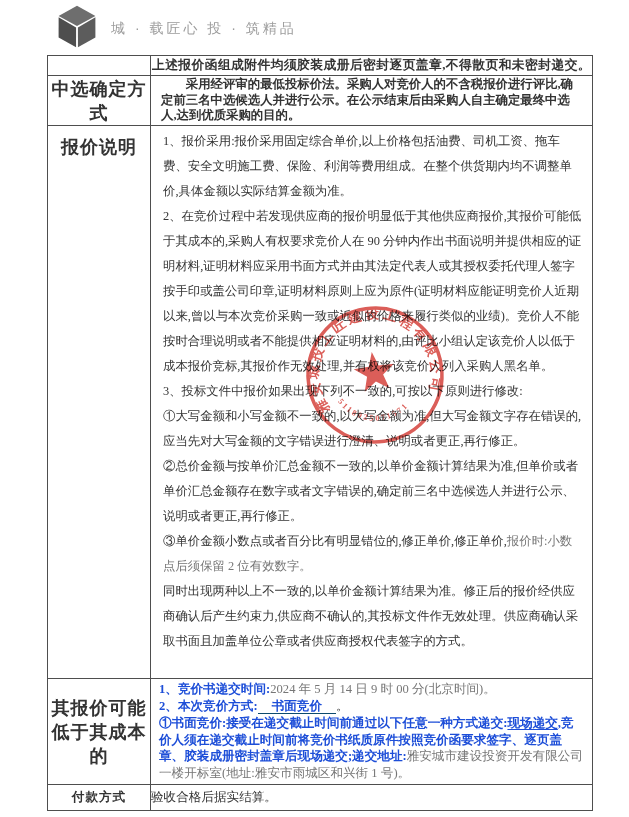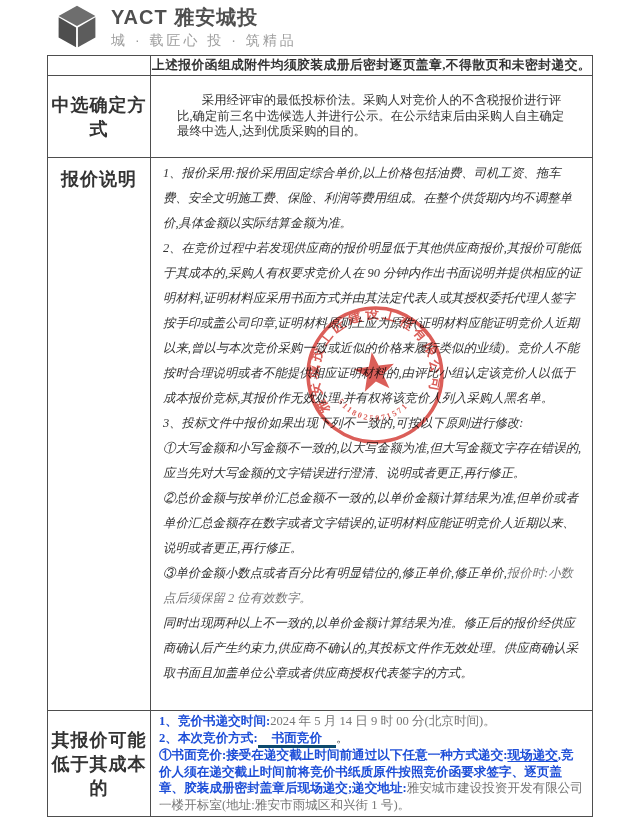--- a/index.html
+++ b/index.html
@@ -48,38 +48,38 @@
 
   tr.r-notice td { height:20px; }
   td.notice {
     font-weight:bold; font-size:12.8px; color:#1e1e1e;
     text-align:center; letter-spacing:0.4px;
   }
 
   tr.r-selection td.content {
     height:47px; font-size:12.4px; line-height:15.7px; padding:1px 10px;
   }
-  tr.r-selection td.content p { margin:16px; text-indent:2em; }
+  tr.r-selection td.content p { margin:0; text-indent:2em;font-weight:bold; }
 
   tr.r-quote td.content {
     height:553px; vertical-align:top;
     font-size:12.4px; line-height:25px; padding:3px 10px 0 12px;
   }
-  tr.r-quote td.content p { margin:0;font-style:italic; }
+  tr.r-quote td.content p { margin:0; }
 
   tr.r-submit td.content {
     height:102px; font-size:12.6px; line-height:16.8px; padding:2px 8px; vertical-align:top;
   }
   tr.r-submit td.content p { margin:0; }
 
   tr.r-payment td { height:26px; font-size:12.6px; }
 
   .dim { color:#767676; }
   .bold { font-weight:bold; color:#1d4ed8; }
-  .uline-pad { border-bottom:3px solid #0c4a6e; padding:0 14px; }
+  .uline-pad { border-bottom:1px solid #0c4a6e; padding:0 14px; }
   .uline { text-decoration:underline; text-underline-offset:2px; }
 
   
   .stamp {
     position:absolute; left:302px; top:302px; width:146px; height:146px;
     transform:rotate(-8deg);
     opacity:0.85;
     mix-blend-mode:multiply;
     pointer-events:none;
   }
@@ -92,21 +92,20 @@
 </head>
 <body>
 
 <div class="logo">
   <svg class="cube" viewBox="0 0 46 50">
     <polygon points="23,2 43,13 23,24 3,13" fill="#6e6e6e"></polygon>
     <polygon points="3,14.5 22,25.5 22,47 3,36.5" fill="#4e4e4e"></polygon>
     <polygon points="43,14.5 24,25.5 24,47 43,36.5" fill="#5c5c5c"></polygon>
   </svg>
   <div class="logo-text">
-    <span class="brand">YACT 雅安城投</span>
     <span class="tagline">城 · 载匠心   投 · 筑精品</span>
   </div>
 </div>
 
 <table class="doc">
   <colgroup>
       <col class="col-label">
       <col class="col-content">
     </colgroup>
 
@@ -123,21 +122,21 @@
     </td>
   </tr>
 
   <tr class="r-quote">
     <td class="label top">报价说明</td>
     <td class="content">
       <p>1、报价采用:报价采用固定综合单价,以上价格包括油费、司机工资、拖车费、安全文明施工费、保险、利润等费用组成。在整个供货期内均不调整单价,具体金额以实际结算金额为准。</p>
       <p>2、在竞价过程中若发现供应商的报价明显低于其他供应商报价,其报价可能低于其成本的,采购人有权要求竞价人在 90 分钟内作出书面说明并提供相应的证明材料,证明材料应采用书面方式并由其法定代表人或其授权委托代理人签字按手印或盖公司印章,证明材料原则上应为原件(证明材料应能证明竞价人近期以来,曾以与本次竞价采购一致或近似的价格来履行类似的业绩)。竞价人不能按时合理说明或者不能提供相应证明材料的,由评比小组认定该竞价人以低于成本报价竞标,其报价作无效处理,并有权将该竞价人列入采购人黑名单。</p>
       <p>3、投标文件中报价如果出现下列不一致的,可按以下原则进行修改:</p>
       <p>①大写金额和小写金额不一致的,以大写金额为准,但大写金额文字存在错误的,应当先对大写金额的文字错误进行澄清、说明或者更正,再行修正。</p>
-      <p>②总价金额与按单价汇总金额不一致的,以单价金额计算结果为准,但单价或者单价汇总金额存在数字或者文字错误的,证明材料应能证明竞价人近期以来、说明或者更正,再行修正。</p>
+      <p>②总价金额与按单价汇总金额不一致的,以单价金额计算结果为准,但单价或者单价汇总金额存在数字或者文字错误的,确定前三名中选候选人并进行公示、说明或者更正,再行修正。</p>
       <p><span>③单价金额小数点或者百分比有明显错位的,修正单价,修正单价,</span><span class="dim">报价时:小数点后须保留 2 位有效数字。</span></p>
       <p>同时出现两种以上不一致的,以单价金额计算结果为准。修正后的报价经供应商确认后产生约束力,供应商不确认的,其投标文件作无效处理。供应商确认采取书面且加盖单位公章或者供应商授权代表签字的方式。</p>
     </td>
   </tr>
 
   <tr class="r-submit">
     <td class="label">其报价可能低于其成本的</td>
     <td class="content">
       <p><span class="bold">1、竞价书递交时间:</span><span class="dim">2024 年 5 月 14 日 9 时 00 分(北京时间)。</span></p>
       <p><span class="bold">2、本次竞价方式:</span><span class="bold uline-pad">书面竞价</span><span>。</span></p>

